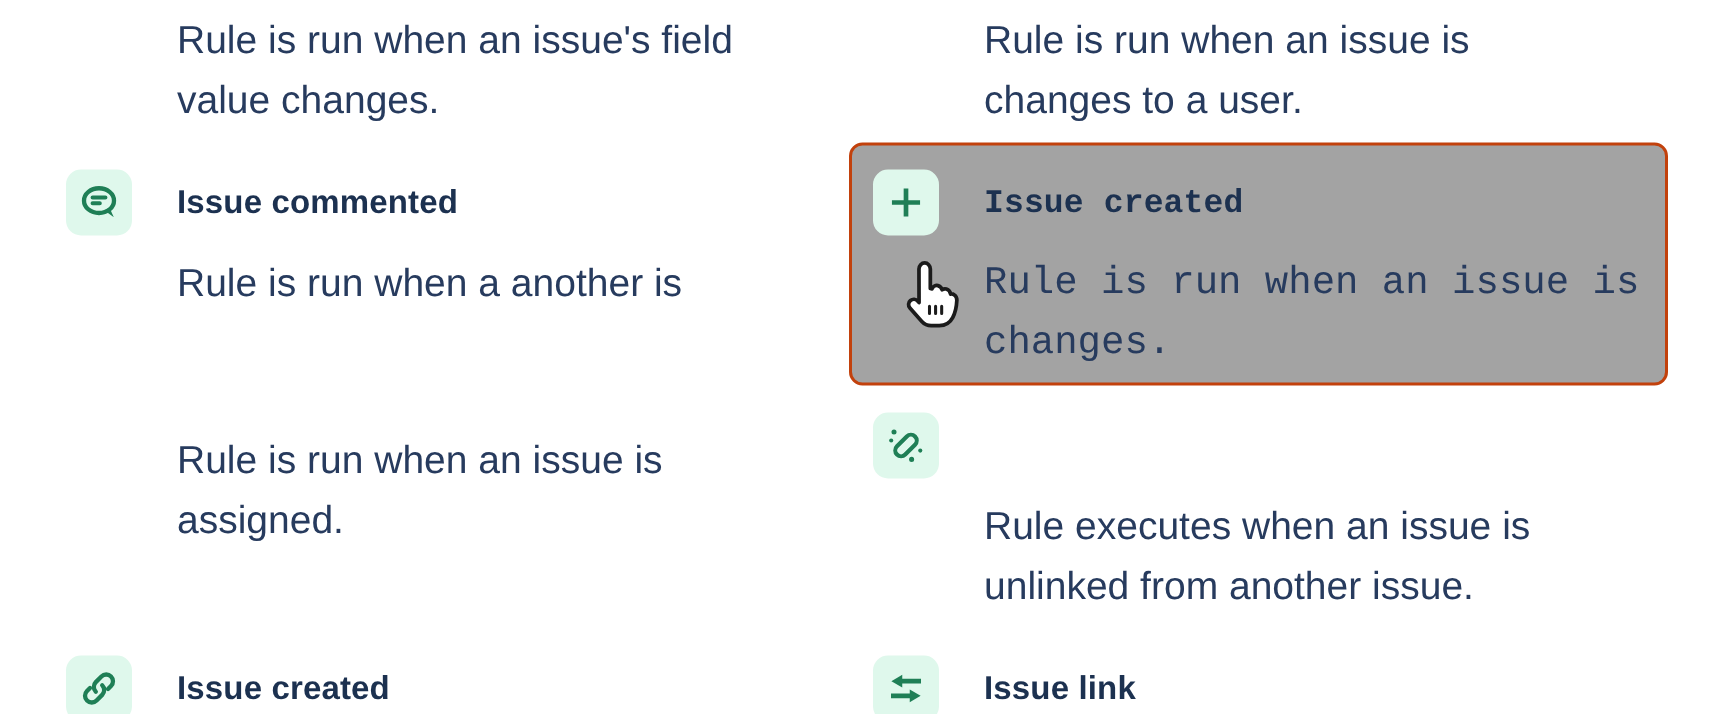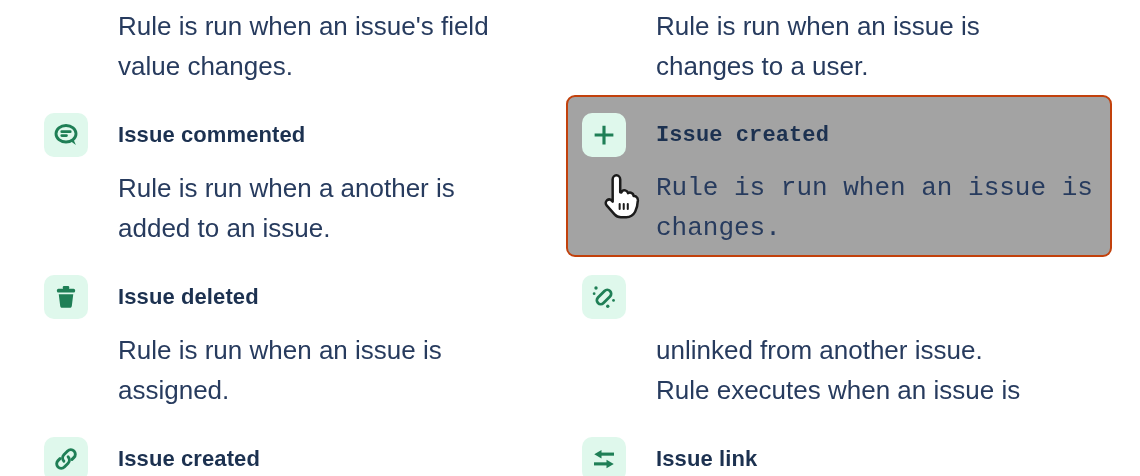--- a/index.html
+++ b/index.html
@@ -94,71 +94,60 @@
         <svg width="30" height="30" viewBox="0 0 24 24">
           <ellipse cx="12" cy="11" rx="8" ry="6.6" fill="none" stroke="#1F7F56" stroke-width="2.3"></ellipse>
           <path d="M8.6 9.3 h6.8 M8.6 12.4 h3.8" stroke="#1F7F56" stroke-width="2.2" stroke-linecap="round"></path>
           <path d="M15 16.3 L19.9 19.9 L17.6 14.8 Z" fill="#1F7F56"></path>
         </svg>
       </span>
       <span class="trigger-title">Issue commented</span>
     </div>
     <div class="trigger-desc">
       <div>Rule is run when a another is</div>
-      <div>added to an issue.</div>
     </div>
   </div>
 
   <div class="trigger-cell selected">
     <div class="trigger-header">
       <span class="icon-tile">
         <svg width="30" height="30" viewBox="0 0 24 24">
           <path d="M12 4.5 V19.5 M4.5 12 H19.5" stroke="#1F7F56" stroke-width="2.5"></path>
         </svg>
       </span>
       <span class="trigger-title">Issue created</span>
     </div>
     <div class="trigger-desc">
       <div>Rule is run when an issue is</div>
       <div>changes.</div>
     </div>
   </div>
 
   <div class="trigger-cell">
-    <div class="trigger-header">
-      <span class="icon-tile">
-        <svg width="30" height="30" viewBox="0 0 24 24">
-          <rect x="9.4" y="3.2" width="5.2" height="2.6" rx="1" fill="#1F7F56"></rect>
-          <rect x="4.7" y="5.4" width="14.6" height="2.9" rx="1.2" fill="#1F7F56"></rect>
-          <path d="M6.2 9.7 h11.6 l-1.15 9.4 c-0.11 0.92 -0.83 1.55 -1.75 1.55 h-5.8 c-0.92 0 -1.64 -0.63 -1.75 -1.55 Z" fill="#1F7F56"></path>
-        </svg>
-      </span>
-      <span class="trigger-title">Issue deleted</span>
-    </div>
     <div class="trigger-desc">
       <div>Rule is run when an issue is</div>
       <div>assigned.</div>
     </div>
   </div>
 
   <div class="trigger-cell">
     <div class="trigger-header">
       <span class="icon-tile">
         <svg width="30" height="30" viewBox="0 0 24 24">
           <rect x="8.9" y="5.2" width="6.2" height="13.6" rx="3.1" fill="none" stroke="#1F7F56" stroke-width="2.2" transform="rotate(45 12 12)"></rect>
           <circle cx="5.6" cy="4.8" r="1.35" fill="#1F7F56"></circle>
           <circle cx="4.1" cy="9.3" r="1.1" fill="#1F7F56"></circle>
           <circle cx="19.6" cy="14.7" r="1.1" fill="#1F7F56"></circle>
           <circle cx="15.0" cy="19.4" r="1.35" fill="#1F7F56"></circle>
         </svg>
       </span>
     </div>
     <div class="trigger-desc">
+      <div>Rule executes when an issue is</div>
       <div>unlinked from another issue.</div>
-      <div>Rule executes when an issue is</div>
     </div>
   </div>
 
   <div class="trigger-cell">
     <div class="trigger-header">
       <span class="icon-tile">
         <svg width="30" height="30" viewBox="0 0 24 24">
           <path d="M10.3 13.7 a3.6 3.6 0 0 1 0 -5.1 l3 -3 a3.6 3.6 0 0 1 5.1 5.1 l-1.6 1.6" fill="none" stroke="#1F7F56" stroke-width="2.3" stroke-linecap="round"></path>
           <path d="M13.7 10.3 a3.6 3.6 0 0 1 0 5.1 l-3 3 a3.6 3.6 0 0 1 -5.1 -5.1 l1.6 -1.6" fill="none" stroke="#1F7F56" stroke-width="2.3" stroke-linecap="round"></path>
         </svg>

